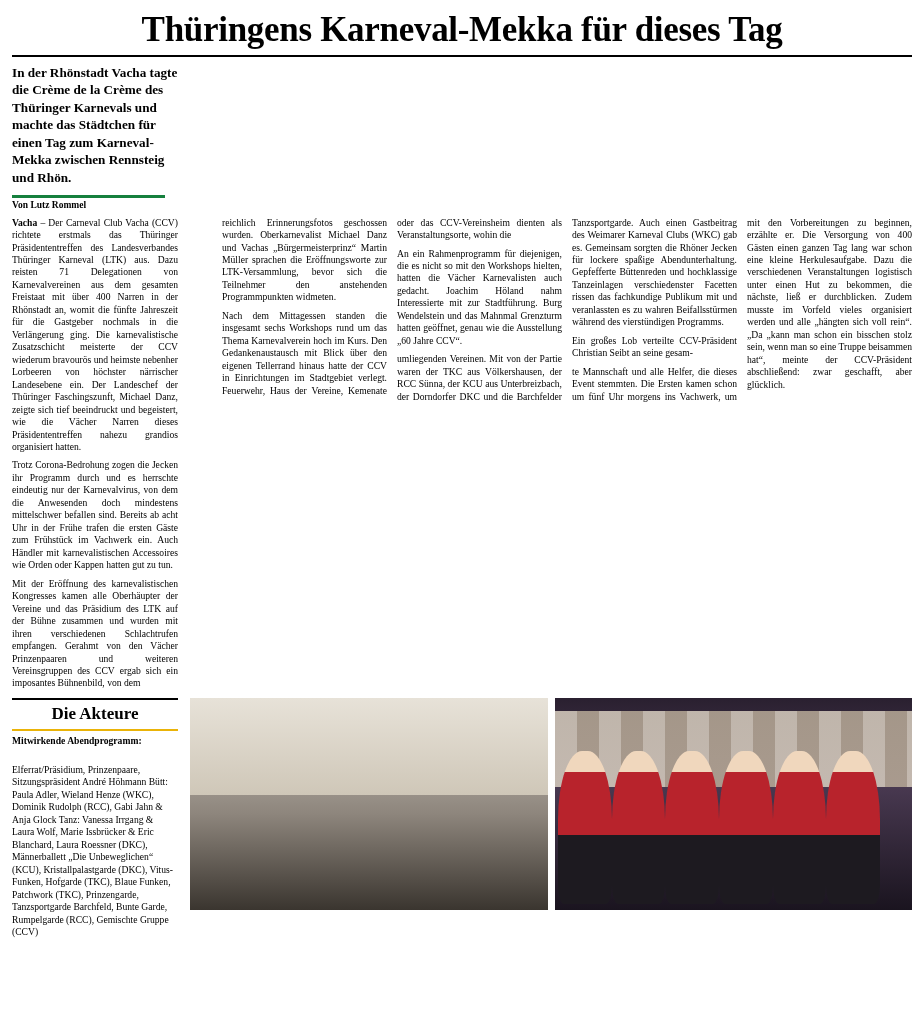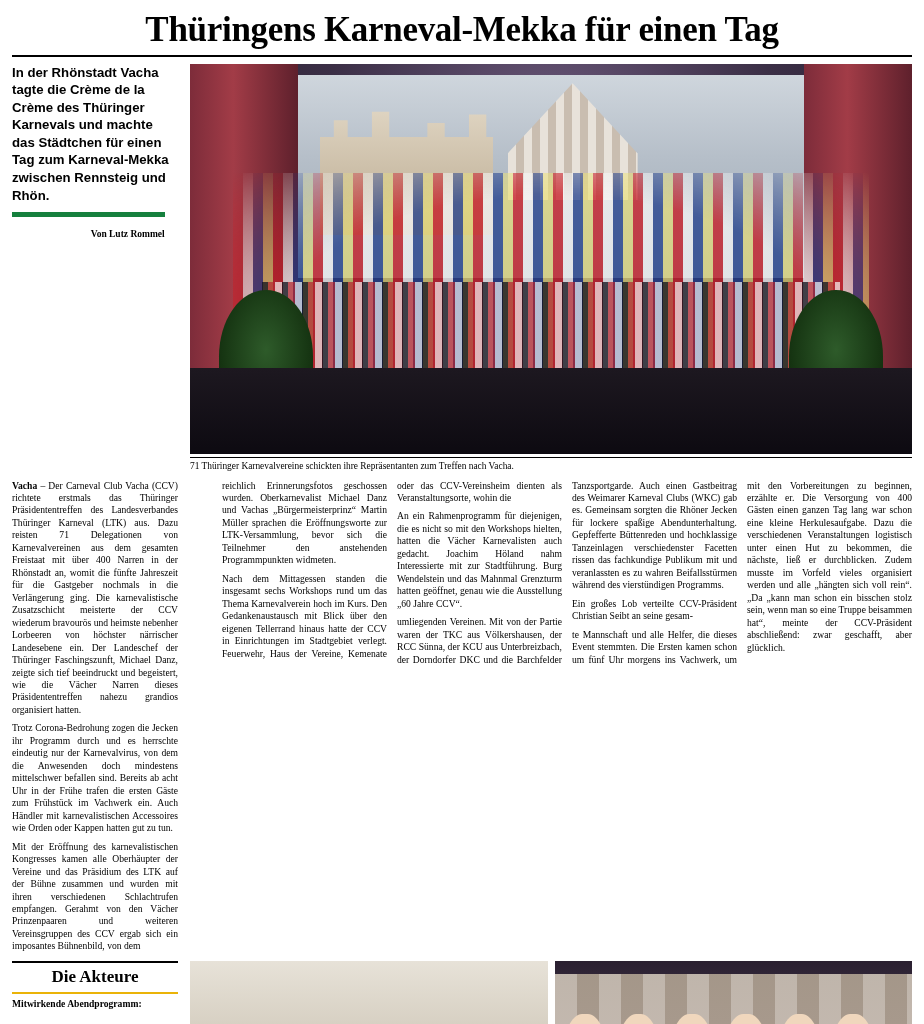--- a/index.html
+++ b/index.html
@@ -42,35 +42,34 @@
     display: flex;
     align-items: flex-start;
   }
   .lead-col {
     width: 174px;
     flex: 0 0 174px;
     padding-right: 8px;
     box-sizing: border-box;
   }
   .lead-text {
-    font-family: Liberation Sans, sans-serif;
+    font-family: Liberation Serif, serif;
     font-weight: bold;
     font-size: 13.2px;
     line-height: 1.33;
     text-align: left;
     hyphens: auto;
   }
   .byline {
     font-size: 9.5px;
     font-weight: bold;
     margin-top: 8px;
-    padding-top: 12px;
-    border-top: 5px solid #15803d;
+    padding-top: 2px;
+    border-top: 3px solid #15803d;
     width: 92%;
-    text-align: right;
   }
   .photo-col {
     flex: 1 1 auto;
     padding-left: 4px;
   }
 
   
   .photo {
     position: relative;
     overflow: hidden;
@@ -267,42 +266,27 @@
     text-align: justify;
     hyphens: auto;
   }
   .cols4 p { margin: 0 0 6px 0; }
 </style>
 </head>
 <body>
 
 <div class="page">
 
-  <div class="headline">Thüringens Karneval-Mekka für einen Tag</div>
+  <div class="headline">Thüringens Karneval-Mekka für dieses Tag</div>
   <div class="rule-thick"></div>
 
   <div class="top-block">
     <div class="lead-col">
       <div class="lead-text">In der Rhönstadt Vacha tagte die Crème de la Crème des Thüringer Karnevals und machte das Städtchen für einen Tag zum Karneval-Mekka zwischen Rennsteig und Rhön.</div>
       <div class="byline">Von Lutz Rommel</div>
-    </div>
-    <div class="photo-col">
-      <div class="photo" id="main-photo">
-        <div class="stage-backdrop"></div>
-        <div class="castle"></div>
-        <div class="bigtop"></div>
-        <div class="stage-curtain-l"></div>
-        <div class="stage-curtain-r"></div>
-        <div class="crowd"></div>
-        <div class="crowd2"></div>
-        <div class="shrub-l"></div>
-        <div class="shrub-r"></div>
-        <div class="stage-floor"></div>
-      </div>
-      <div class="caption">71 Thüringer Karnevalvereine schickten ihre Repräsentanten zum Treffen nach Vacha.</div>
     </div>
   </div>
 
   <div class="mid-area">
     <div class="mid-left">
       <div class="left-col-text">
         <p><b>Vacha</b> – Der Carneval Club Vacha (CCV) richtete erstmals das Thüringer Präsidententreffen des Landesverbandes Thüringer Karneval (LTK) aus. Dazu reisten 71 Delegationen von Karnevalvereinen aus dem gesamten Freistaat mit über 400 Narren in der Rhönstadt an, womit die fünfte Jahreszeit für die Gastgeber nochmals in die Verlängerung ging. Die karnevalistische Zusatzschicht meisterte der CCV wiederum bravourös und heimste nebenher Lorbeeren von höchster närrischer Landesebene ein. Der Landeschef der Thüringer Faschingszunft, Michael Danz, zeigte sich tief beeindruckt und begeistert, wie die Vächer Narren dieses Präsidententreffen nahezu grandios organisiert hatten.</p>
         <p>Trotz Corona-Bedrohung zogen die Jecken ihr Programm durch und es herrschte eindeutig nur der Karnevalvirus, von dem die Anwesenden doch mindestens mittelschwer befallen sind. Bereits ab acht Uhr in der Frühe trafen die ersten Gäste zum Frühstück im Vachwerk ein. Auch Händler mit karnevalistischen Accessoires wie Orden oder Kappen hatten gut zu tun.</p>
         <p>Mit der Eröffnung des karnevalistischen Kongresses kamen alle Oberhäupter der Vereine und das Präsidium des LTK auf der Bühne zusammen und wurden mit ihren verschiedenen Schlachtrufen empfangen. Gerahmt von den Vächer Prinzenpaaren und weiteren Vereinsgruppen des CCV ergab sich ein imposantes Bühnenbild, von dem</p>
       </div>

